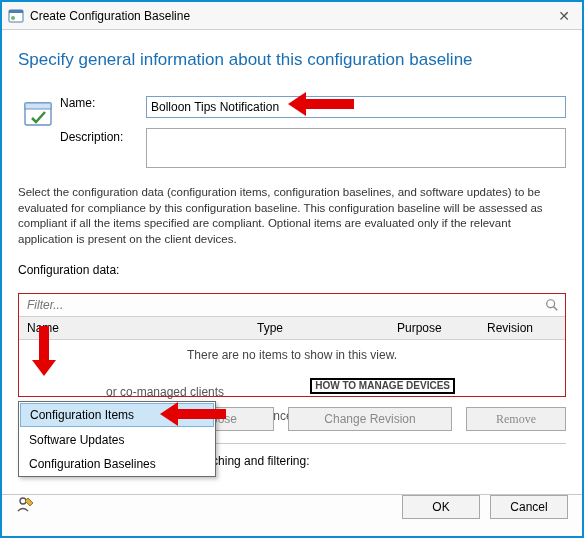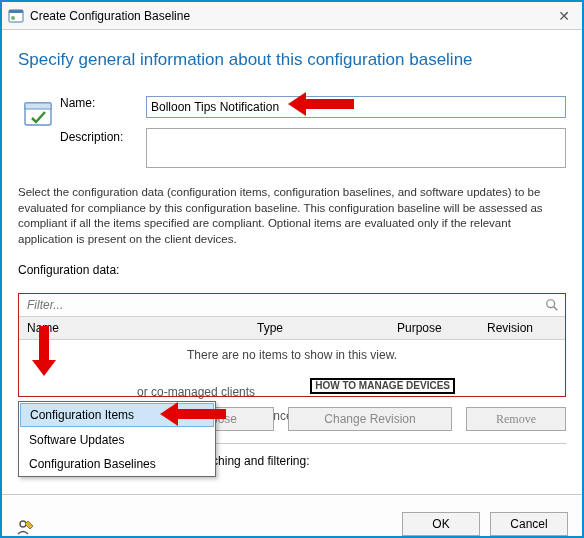--- a/index.html
+++ b/index.html
@@ -156,31 +156,31 @@
   .dropdown .item {
     padding: 5px 10px;
     font-size:12px;
   }
   .dropdown .item.sel {
     background:#cde6f7;
     border:1px solid #7bb3dc;
     margin:1px;
     padding:4px 9px;
   }
-  .partial-line1 { color:#555; font-size:12px; margin-left:119px; margin-top:-46px;}
+  .partial-line1 { color:#555; font-size:12px; margin-left:88px; margin-top:-46px;}
   .partial-line2 { color:#555; font-size:12px; margin-left:220px; margin-top:10px;}
   .hr { border:none; border-top:1px solid #c8c8c8; margin: 20px 0 10px 0; }
   .assigned { font-size:12px; }
   .bottombar {
     position:absolute;
     bottom:0; left:0; right:0;
     height: 42px;
     border-top:1px solid #c8c8c8;
     display:flex;
-    align-items:flex-end;
+    align-items:flex-start;
     padding: 0 14px;
     background:#fdfdfd;
   }
   .cat-icon { width:18px; height:18px; }
   .bottombar .spacer { flex:1; }
   .dlg-btn {
     width: 78px; height:24px;
     border:1px solid #a8a8a8;
     background:#f3f3f3;
     font-family:inherit; font-size:12px;

